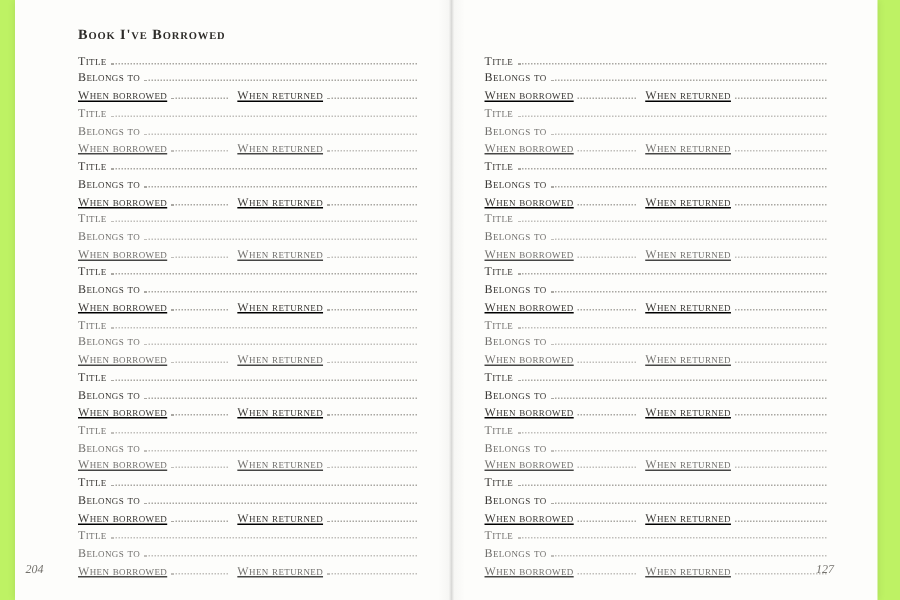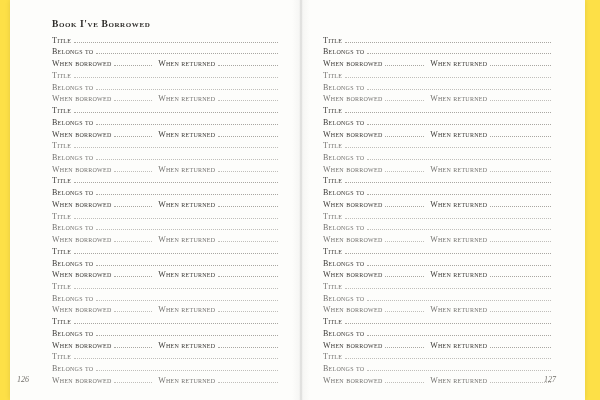--- a/index.html
+++ b/index.html
@@ -4,21 +4,21 @@
 <style>
   html, body {
     margin: 0; padding: 0;
     width: 600px; height: 400px;
     font-family: "Liberation Serif", "DejaVu Serif", serif;
     overflow: hidden;
   }
   .scene {
     position: relative;
     width: 600px; height: 400px;
-    background: #fde047;
+    background: #bef264;
   }
   .book {
     position: absolute;
     left: 10px; top: 0;
     width: 575px; height: 400px;
     background: #fdfdfb;
     box-shadow: 0 0 5px rgba(0,0,0,0.10);
   }
   
   .gutter {
@@ -72,21 +72,21 @@
     white-space: nowrap;
     flex: 0 0 auto;
   }
   .leader {
     flex: 1 1 auto;
     border-bottom: 1px dotted #a9a7a2;
     margin-left: 3px;
     margin-bottom: 2px;
     min-width: 6px;
   }
-  .row.dates { justify-content: flex-start; }
+  .row.dates { justify-content: flex-start; text-decoration: underline; }
   .half {
     display: flex;
     align-items: flex-end;
     height: 100%;
   }
   .half.first  { flex: 0 0 47%; }
   .half.second { flex: 0 0 53%; }
   .half.first .leader { margin-right: 6px; }
 
   .pagenum {
@@ -529,15 +529,15 @@
       <span class="half second">
         <span class="label">When returned</span>
         <span class="leader"></span>
       </span>
     </div>
   </div>
 </div>
     </div>
   </div>
 
-  <div class="pagenum left-num">126</div>
+  <div class="pagenum left-num">204</div>
   <div class="pagenum right-num">127</div>
 </div>
 
 </body></html>

